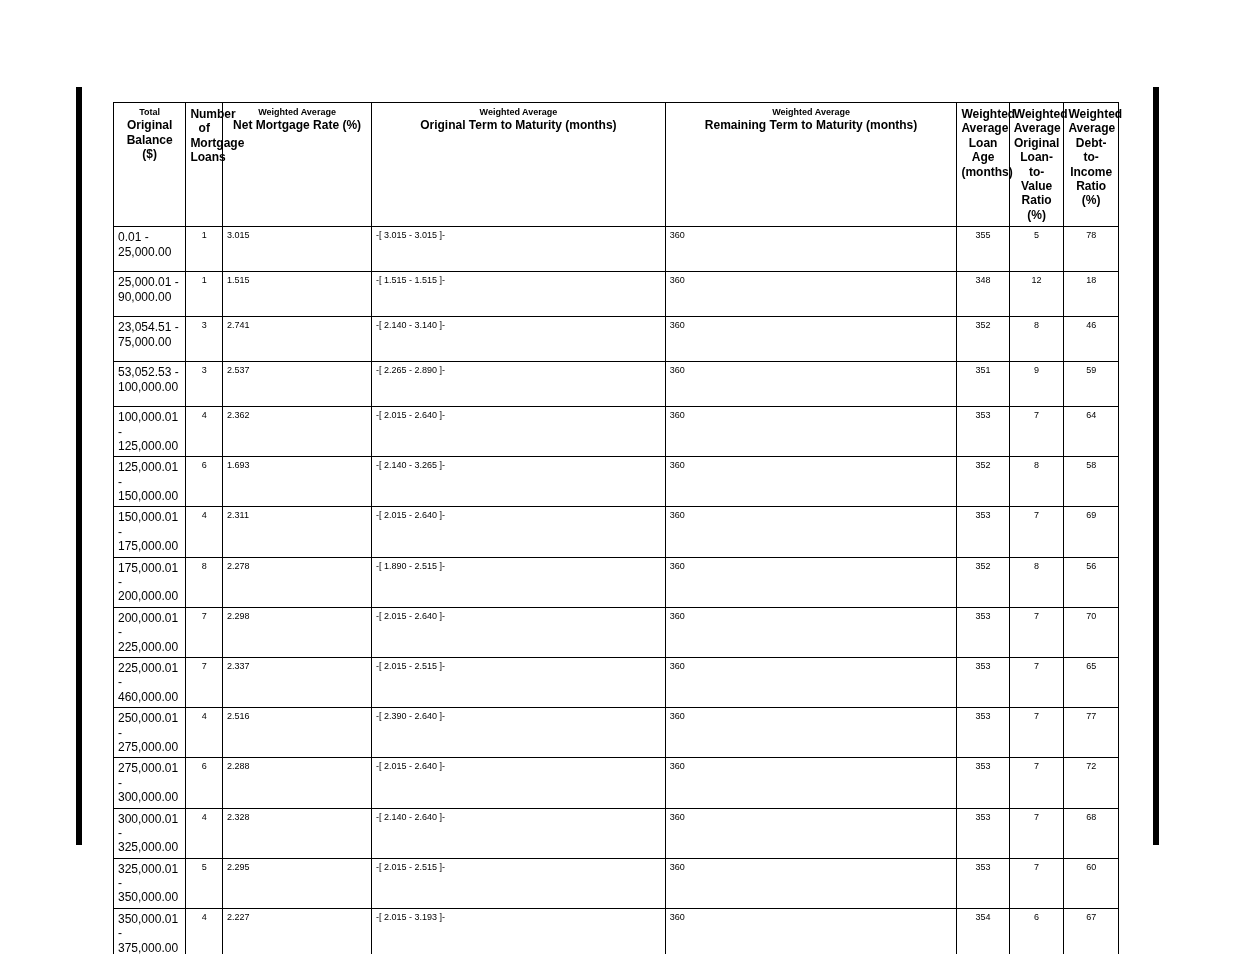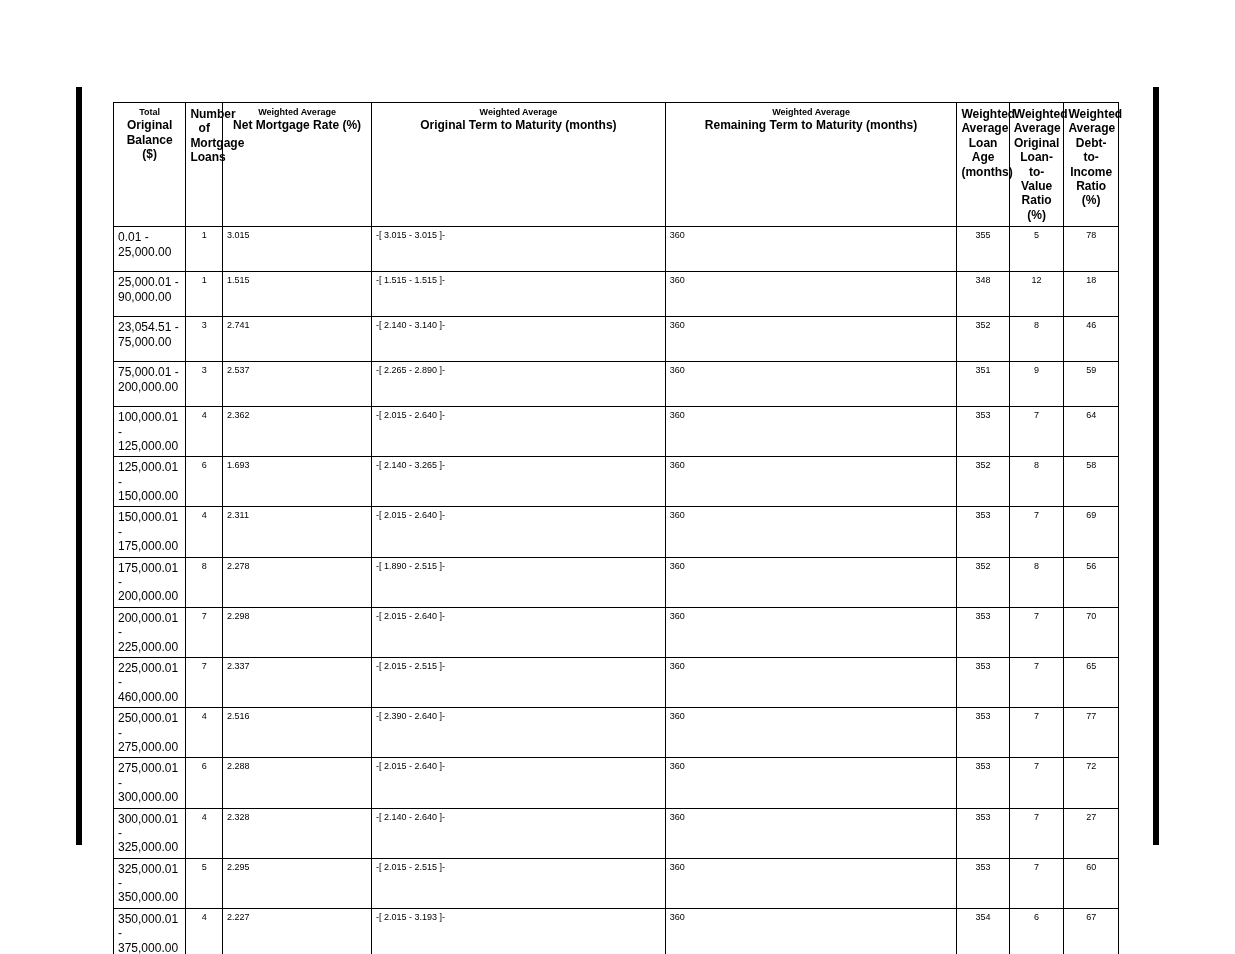--- a/index.html
+++ b/index.html
@@ -138,21 +138,21 @@
           </td>
           <td>
             <div class="rcell ctr">8</div>
           </td>
           <td>
             <div class="rcell ctr">46</div>
           </td>
         </tr>
         <tr class="row">
           <td>
-            <div class="rcell small">75,000.01 - 200,000.00</div>
+            <div class="rcell small">53,052.53 - 100,000.00</div>
           </td>
           <td>
             <div class="rcell ctr">3</div>
           </td>
           <td>
             <div class="rcell ">2.537</div>
           </td>
           <td>
             <div class="rcell nowrap"><span>-[</span> <span>2.265 - 2.890</span> <span>]-</span></div>
           </td>
@@ -393,21 +393,21 @@
           <td>
             <div class="rcell ">360</div>
           </td>
           <td>
             <div class="rcell ctr">353</div>
           </td>
           <td>
             <div class="rcell ctr">7</div>
           </td>
           <td>
-            <div class="rcell ctr">27</div>
+            <div class="rcell ctr">68</div>
           </td>
         </tr>
         <tr class="row">
           <td>
             <div class="rcell small">325,000.01 - 350,000.00</div>
           </td>
           <td>
             <div class="rcell ctr">5</div>
           </td>
           <td>

